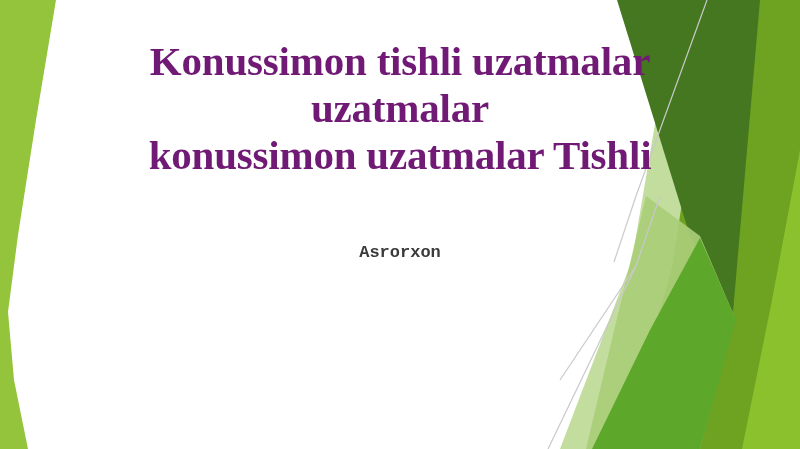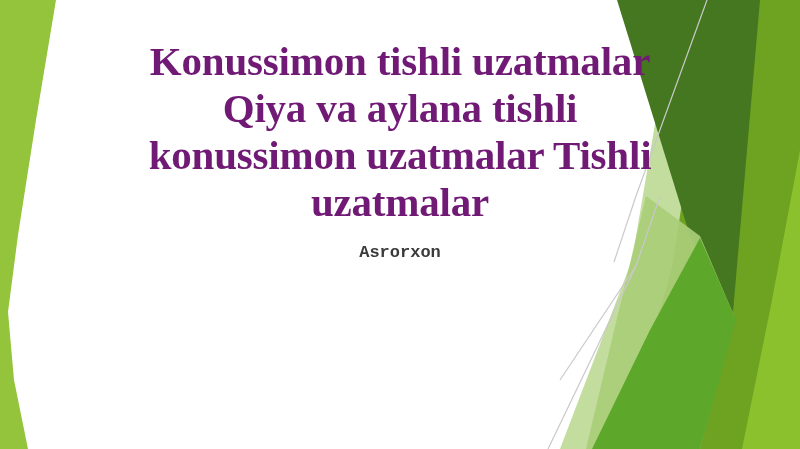--- a/index.html
+++ b/index.html
@@ -84,23 +84,22 @@
 
     <polyline fill="none" stroke="#c9c9c9" stroke-width="1.2" points="707,0 636,196 614,262"></polyline>
     <polyline fill="none" stroke="#c9c9c9" stroke-width="1.2" points="660,196 636,266 560,380"></polyline>
     <polyline fill="none" stroke="#c9c9c9" stroke-width="1.2" points="636,266 548,449"></polyline>
   </svg>
 
   <div id="text-layer">
 
     <div class="title-block">
       <div class="title-line">Konussimon tishli uzatmalar</div>
-      <div class="title-line">Qiya va aylana tishli</div>
+      <div class="title-line">uzatmalar</div>
       <div class="title-line">konussimon uzatmalar Tishli</div>
-      <div class="title-line">uzatmalar</div>
     </div>
 
     <div class="subtitle-block">
       <span class="subtitle-text">Asrorxon</span>
     </div>
 
   </div>
 </div>
 
 </body></html>

